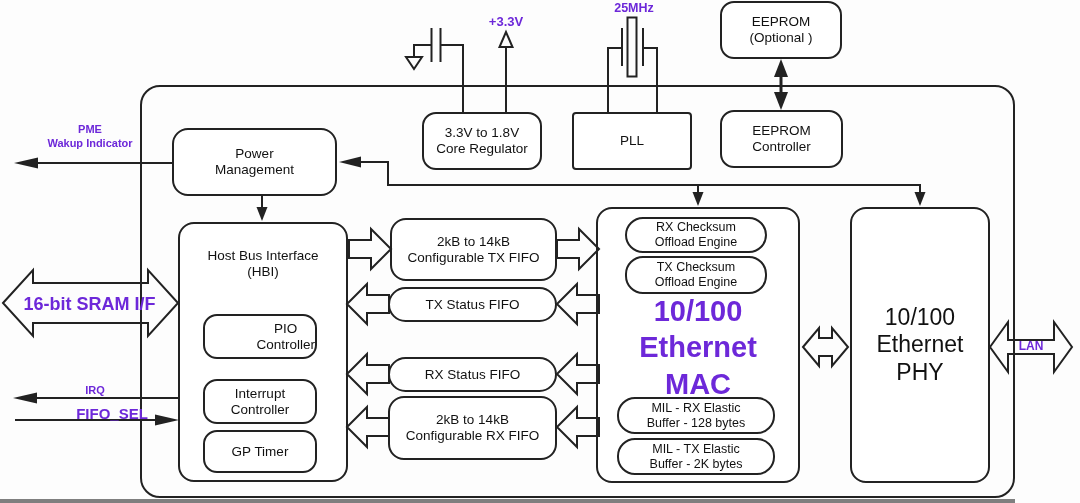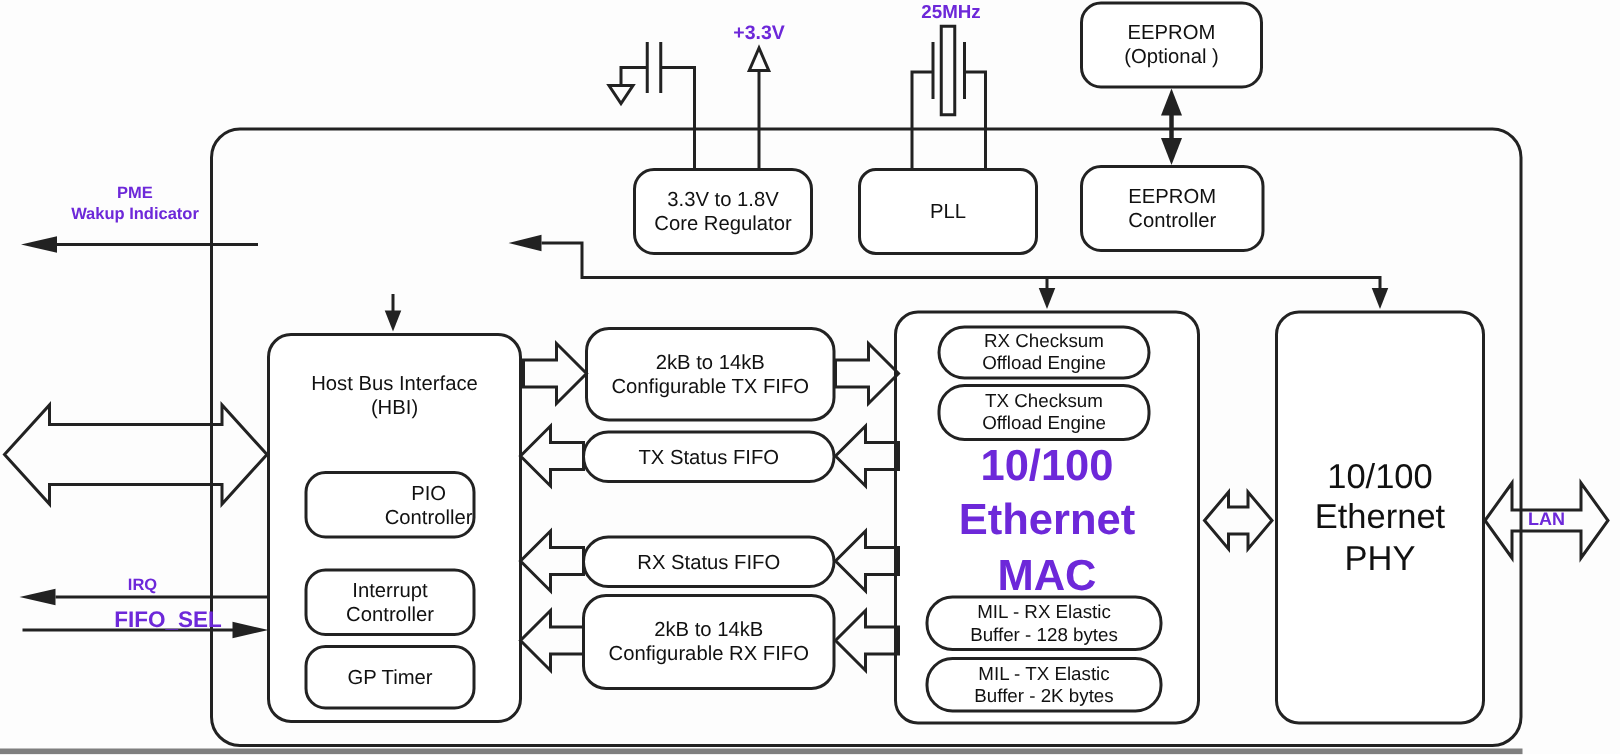--- a/index.html
+++ b/index.html
@@ -28,25 +28,29 @@
   svg.wires{position:absolute;left:0;top:0;z-index:5;pointer-events:none;}
   .edge-strip{position:absolute;left:0;top:499px;width:1015px;height:4px;background:#7f7f7f;}
 </style>
 </head>
 <body>
 
 <div class="canvas">
 
   <div class="box outer" style="left:140px;top:85px;width:875px;height:413px;"></div>
 
+  <div class="box f13" style="left:172px;top:128px;width:165px;height:68px;">
+    <span class="lbl">Power
+Management</span>
+  </div>
   <div class="box f13" style="left:422px;top:112px;width:120px;height:58px;border-radius:14px;">
     <span class="lbl">3.3V to 1.8V
 Core Regulator</span>
   </div>
-  <div class="box f13" style="left:572px;top:112px;width:120px;height:58px;border-radius:12px;">
+  <div class="box f13" style="left:572px;top:112px;width:120px;height:58px;border-radius:4px;">
     <span class="lbl">PLL</span>
   </div>
   <div class="box f13" style="left:720px;top:110px;width:123px;height:58px;border-radius:14px;">
     <span class="lbl">EEPROM
 Controller</span>
   </div>
   <div class="box f13" style="left:720px;top:1px;width:122px;height:58px;border-radius:14px;">
     <span class="lbl">EEPROM
 (Optional )</span>
   </div>
@@ -162,20 +166,21 @@
       <polygon points="262,221 256.5,207 267.5,207"></polygon>
       <polygon points="698,206 692.5,192 703.5,192"></polygon>
       <polygon points="920,206 914.5,192 925.5,192"></polygon>
       <polygon points="781,59 774,77 788,77"></polygon>
       <polygon points="781,110 774,92 788,92"></polygon>
     </g>
   </svg>
 
   <div class="freelabel" style="left:20px;top:123px;width:140px;font-size:11px;">PME
 Wakup Indicator</div>
+  <div class="freelabel" style="left:12px;top:293px;width:155px;font-size:18px;">16-bit SRAM I/F</div>
   <div class="freelabel" style="left:65px;top:384px;width:60px;font-size:11px;">IRQ</div>
   <div class="freelabel" style="left:67px;top:405px;width:90px;font-size:15px;">FIFO_SEL</div>
   <div class="freelabel" style="left:482px;top:14px;width:48px;font-size:13px;">+3.3V</div>
   <div class="freelabel" style="left:607px;top:1px;width:54px;font-size:12.5px;">25MHz</div>
   <div class="freelabel" style="left:1008px;top:339px;width:46px;font-size:12px;">LAN</div>
 
   <div class="edge-strip"></div>
 </div>
 
 </body></html>

